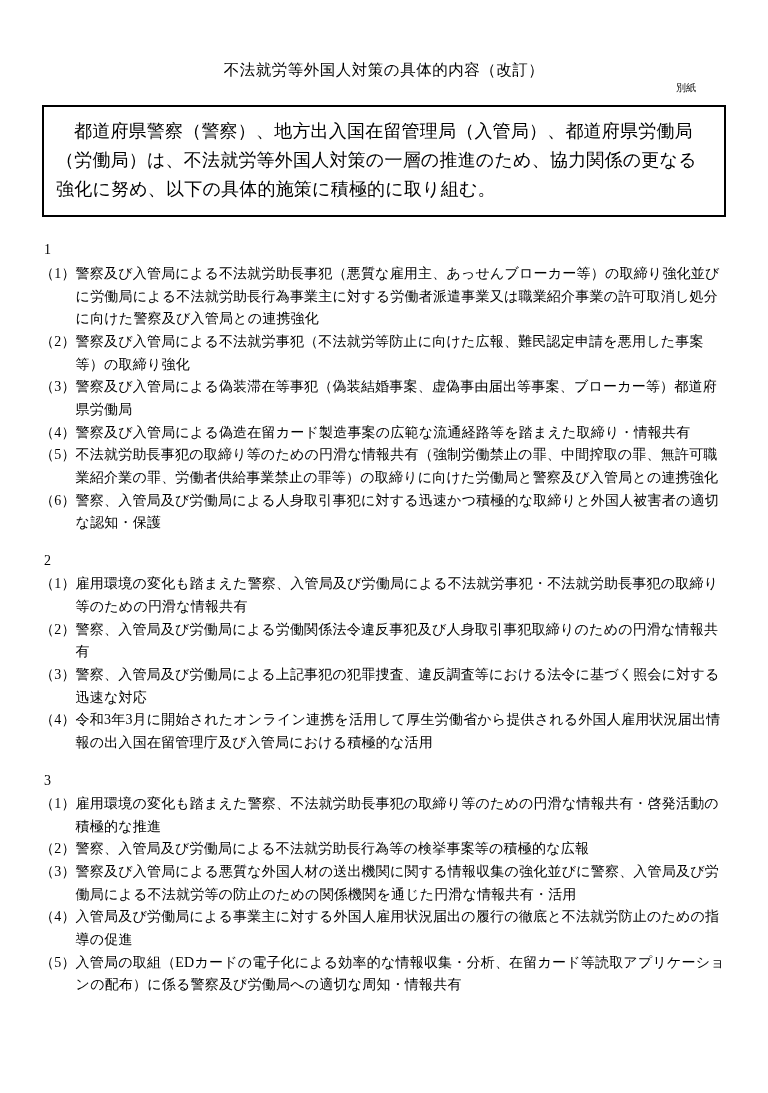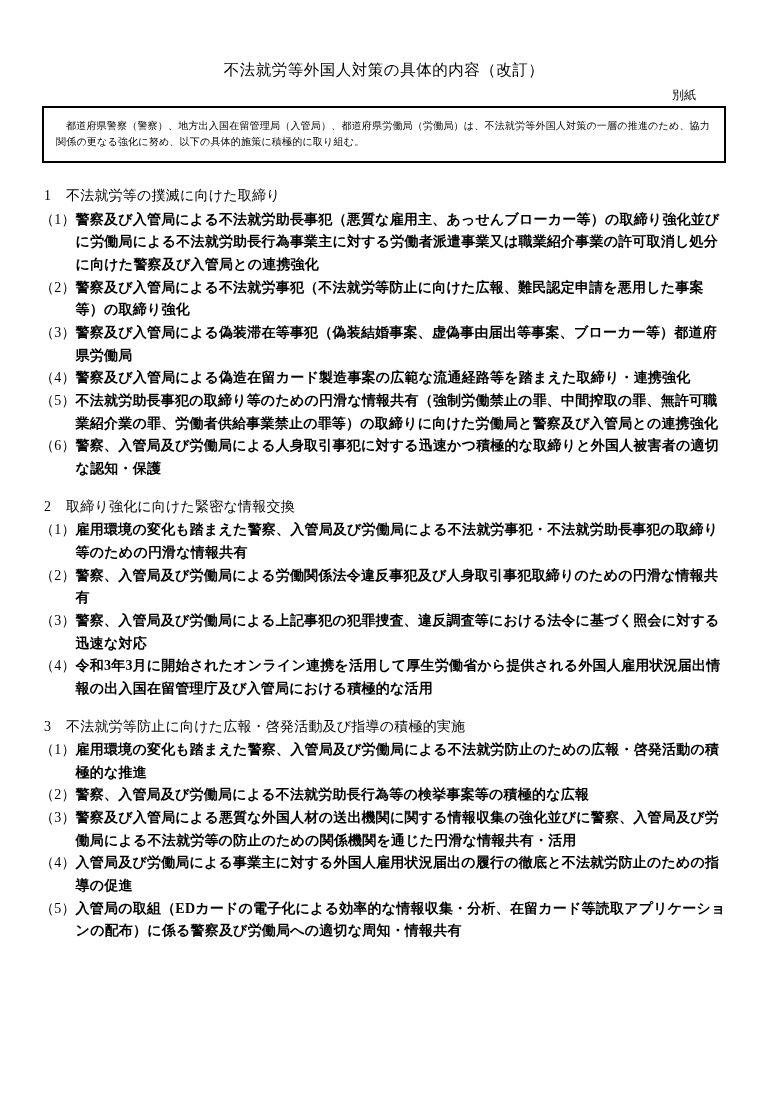--- a/index.html
+++ b/index.html
@@ -19,34 +19,34 @@
     height: 1093px;
     box-sizing: border-box;
     padding: 48px 40px 20px 40px;
     position: relative;
   }
   .doc-title {
     text-align: center;
     font-size: 15.5px;
     letter-spacing: 0.5px;
     margin-top: 12px;
-    margin-bottom: 6px;
+    margin-bottom: 0;
   }
   .attachment-label {
     text-align: right;
-    font-size: 12px;
+    font-size: 10px;
     margin-right: 32px;
-    margin-bottom: 2px;
+    margin-bottom: 10px;
     font-family: Liberation Serif, serif;
   }
   .lead-box {
     border: 2px solid #000;
     padding: 10px 12px 11px 12px;
     margin: 0 2px 22px 2px;
-    font-size: 10px;
+    font-size: 18px;
     line-height: 1.62;
     letter-spacing: 0.2px;
   }
   .lead-box p {
     margin: 0;
     text-indent: 1em;
   }
   .section {
     margin-bottom: 15px;
   }
@@ -71,71 +71,68 @@
     display: flex;
     align-items: flex-start;
     margin: 0;
   }
   .item-num {
     flex: 0 0 auto;
     white-space: nowrap;
   }
   .item-text {
     flex: 1 1 auto;
-    font-weight: bold;
   }
 </style>
 </head>
 <body>
 
 <div class="page">
 
   <div class="doc-title">不法就労等外国人対策の具体的内容（改訂）</div>
 
   <div class="attachment-label">別紙</div>
 
   <div class="lead-box">
     <p>都道府県警察（警察）、地方出入国在留管理局（入管局）、都道府県労働局（労働局）は、不法就労等外国人対策の一層の推進のため、協力関係の更なる強化に努め、以下の具体的施策に積極的に取り組む。</p>
   </div>
 
   <div class="section">
     <div class="section-heading">
       <span class="section-num">1</span>
-      <span>不法就労等の撲滅に向けた取締り</span>
     </div>
     <div class="item">
       <span class="item-num">（1）</span>
       <span class="item-text">警察及び入管局による不法就労助長事犯（悪質な雇用主、あっせんブローカー等）の取締り強化並びに労働局による不法就労助長行為事業主に対する労働者派遣事業又は職業紹介事業の許可取消し処分に向けた警察及び入管局との連携強化</span>
     </div>
     <div class="item">
       <span class="item-num">（2）</span>
       <span class="item-text">警察及び入管局による不法就労事犯（不法就労等防止に向けた広報、難民認定申請を悪用した事案等）の取締り強化</span>
     </div>
     <div class="item">
       <span class="item-num">（3）</span>
       <span class="item-text">警察及び入管局による偽装滞在等事犯（偽装結婚事案、虚偽事由届出等事案、ブローカー等）都道府県労働局</span>
     </div>
     <div class="item">
       <span class="item-num">（4）</span>
-      <span class="item-text">警察及び入管局による偽造在留カード製造事案の広範な流通経路等を踏まえた取締り・連携強化</span>
+      <span class="item-text">警察及び入管局による偽造在留カード製造事案の広範な流通経路等を踏まえた取締り・情報共有</span>
     </div>
     <div class="item">
       <span class="item-num">（5）</span>
       <span class="item-text">不法就労助長事犯の取締り等のための円滑な情報共有（強制労働禁止の罪、中間搾取の罪、無許可職業紹介業の罪、労働者供給事業禁止の罪等）の取締りに向けた労働局と警察及び入管局との連携強化</span>
     </div>
     <div class="item">
       <span class="item-num">（6）</span>
       <span class="item-text">警察、入管局及び労働局による人身取引事犯に対する迅速かつ積極的な取締りと外国人被害者の適切な認知・保護</span>
     </div>
   </div>
 
   <div class="section">
     <div class="section-heading">
       <span class="section-num">2</span>
-      <span>取締り強化に向けた緊密な情報交換</span>
     </div>
     <div class="item">
       <span class="item-num">（1）</span>
       <span class="item-text">雇用環境の変化も踏まえた警察、入管局及び労働局による不法就労事犯・不法就労助長事犯の取締り等のための円滑な情報共有</span>
     </div>
     <div class="item">
       <span class="item-num">（2）</span>
       <span class="item-text">警察、入管局及び労働局による労働関係法令違反事犯及び人身取引事犯取締りのための円滑な情報共有</span>
     </div>
     <div class="item">
@@ -144,25 +141,24 @@
     </div>
     <div class="item">
       <span class="item-num">（4）</span>
       <span class="item-text">令和3年3月に開始されたオンライン連携を活用して厚生労働省から提供される外国人雇用状況届出情報の出入国在留管理庁及び入管局における積極的な活用</span>
     </div>
   </div>
 
   <div class="section">
     <div class="section-heading">
       <span class="section-num">3</span>
-      <span>不法就労等防止に向けた広報・啓発活動及び指導の積極的実施</span>
     </div>
     <div class="item">
       <span class="item-num">（1）</span>
-      <span class="item-text">雇用環境の変化も踏まえた警察、入管局及び労働局による不法就労防止のための広報・啓発活動の積極的な推進</span>
+      <span class="item-text">雇用環境の変化も踏まえた警察、不法就労助長事犯の取締り等のための円滑な情報共有・啓発活動の積極的な推進</span>
     </div>
     <div class="item">
       <span class="item-num">（2）</span>
       <span class="item-text">警察、入管局及び労働局による不法就労助長行為等の検挙事案等の積極的な広報</span>
     </div>
     <div class="item">
       <span class="item-num">（3）</span>
       <span class="item-text">警察及び入管局による悪質な外国人材の送出機関に関する情報収集の強化並びに警察、入管局及び労働局による不法就労等の防止のための関係機関を通じた円滑な情報共有・活用</span>
     </div>
     <div class="item">

